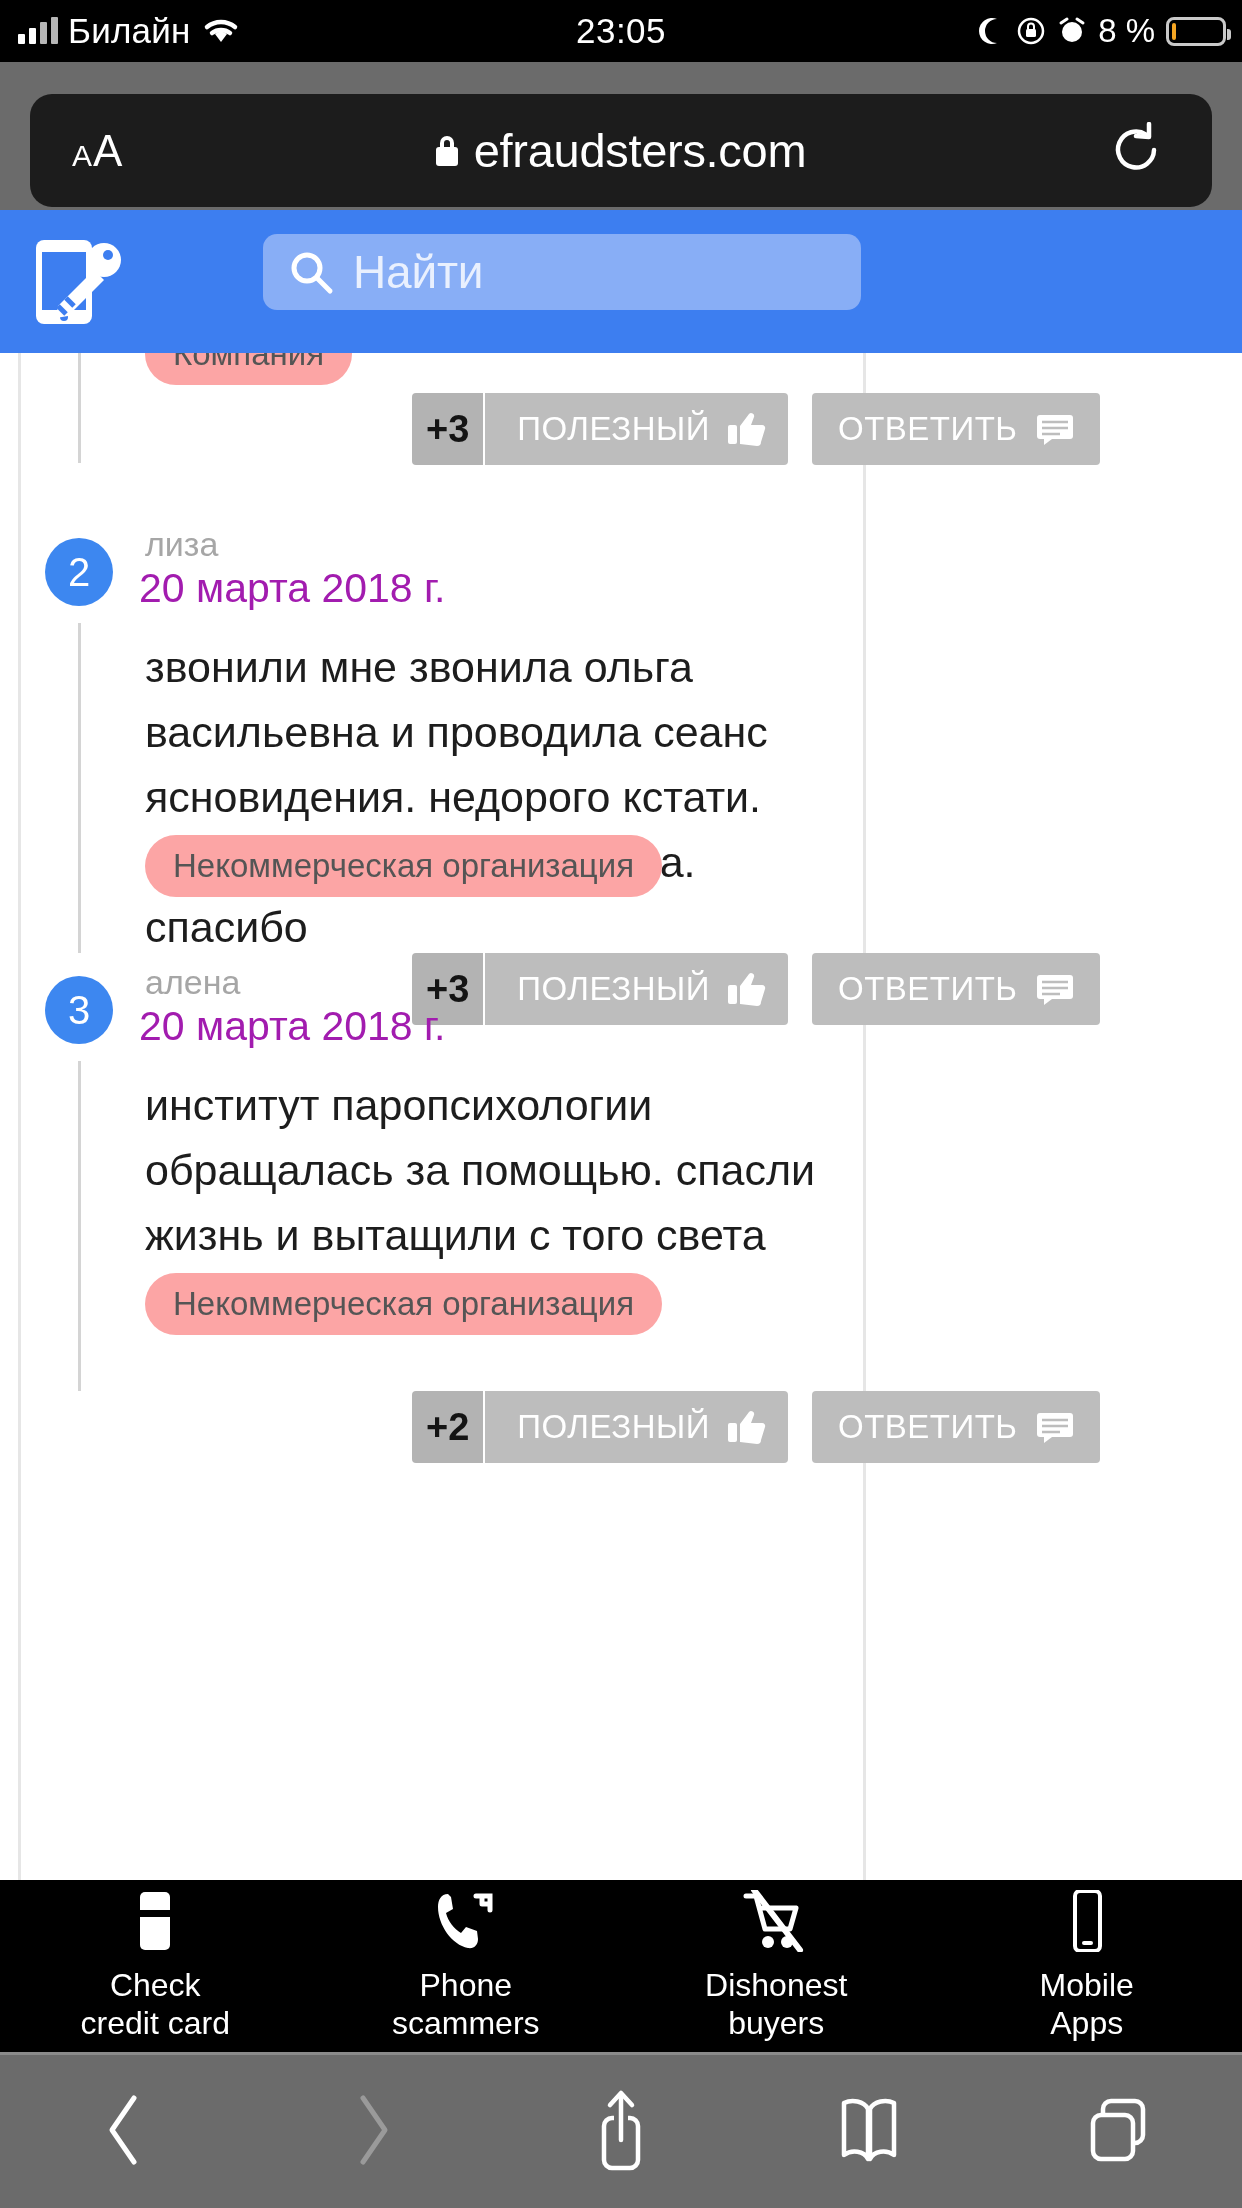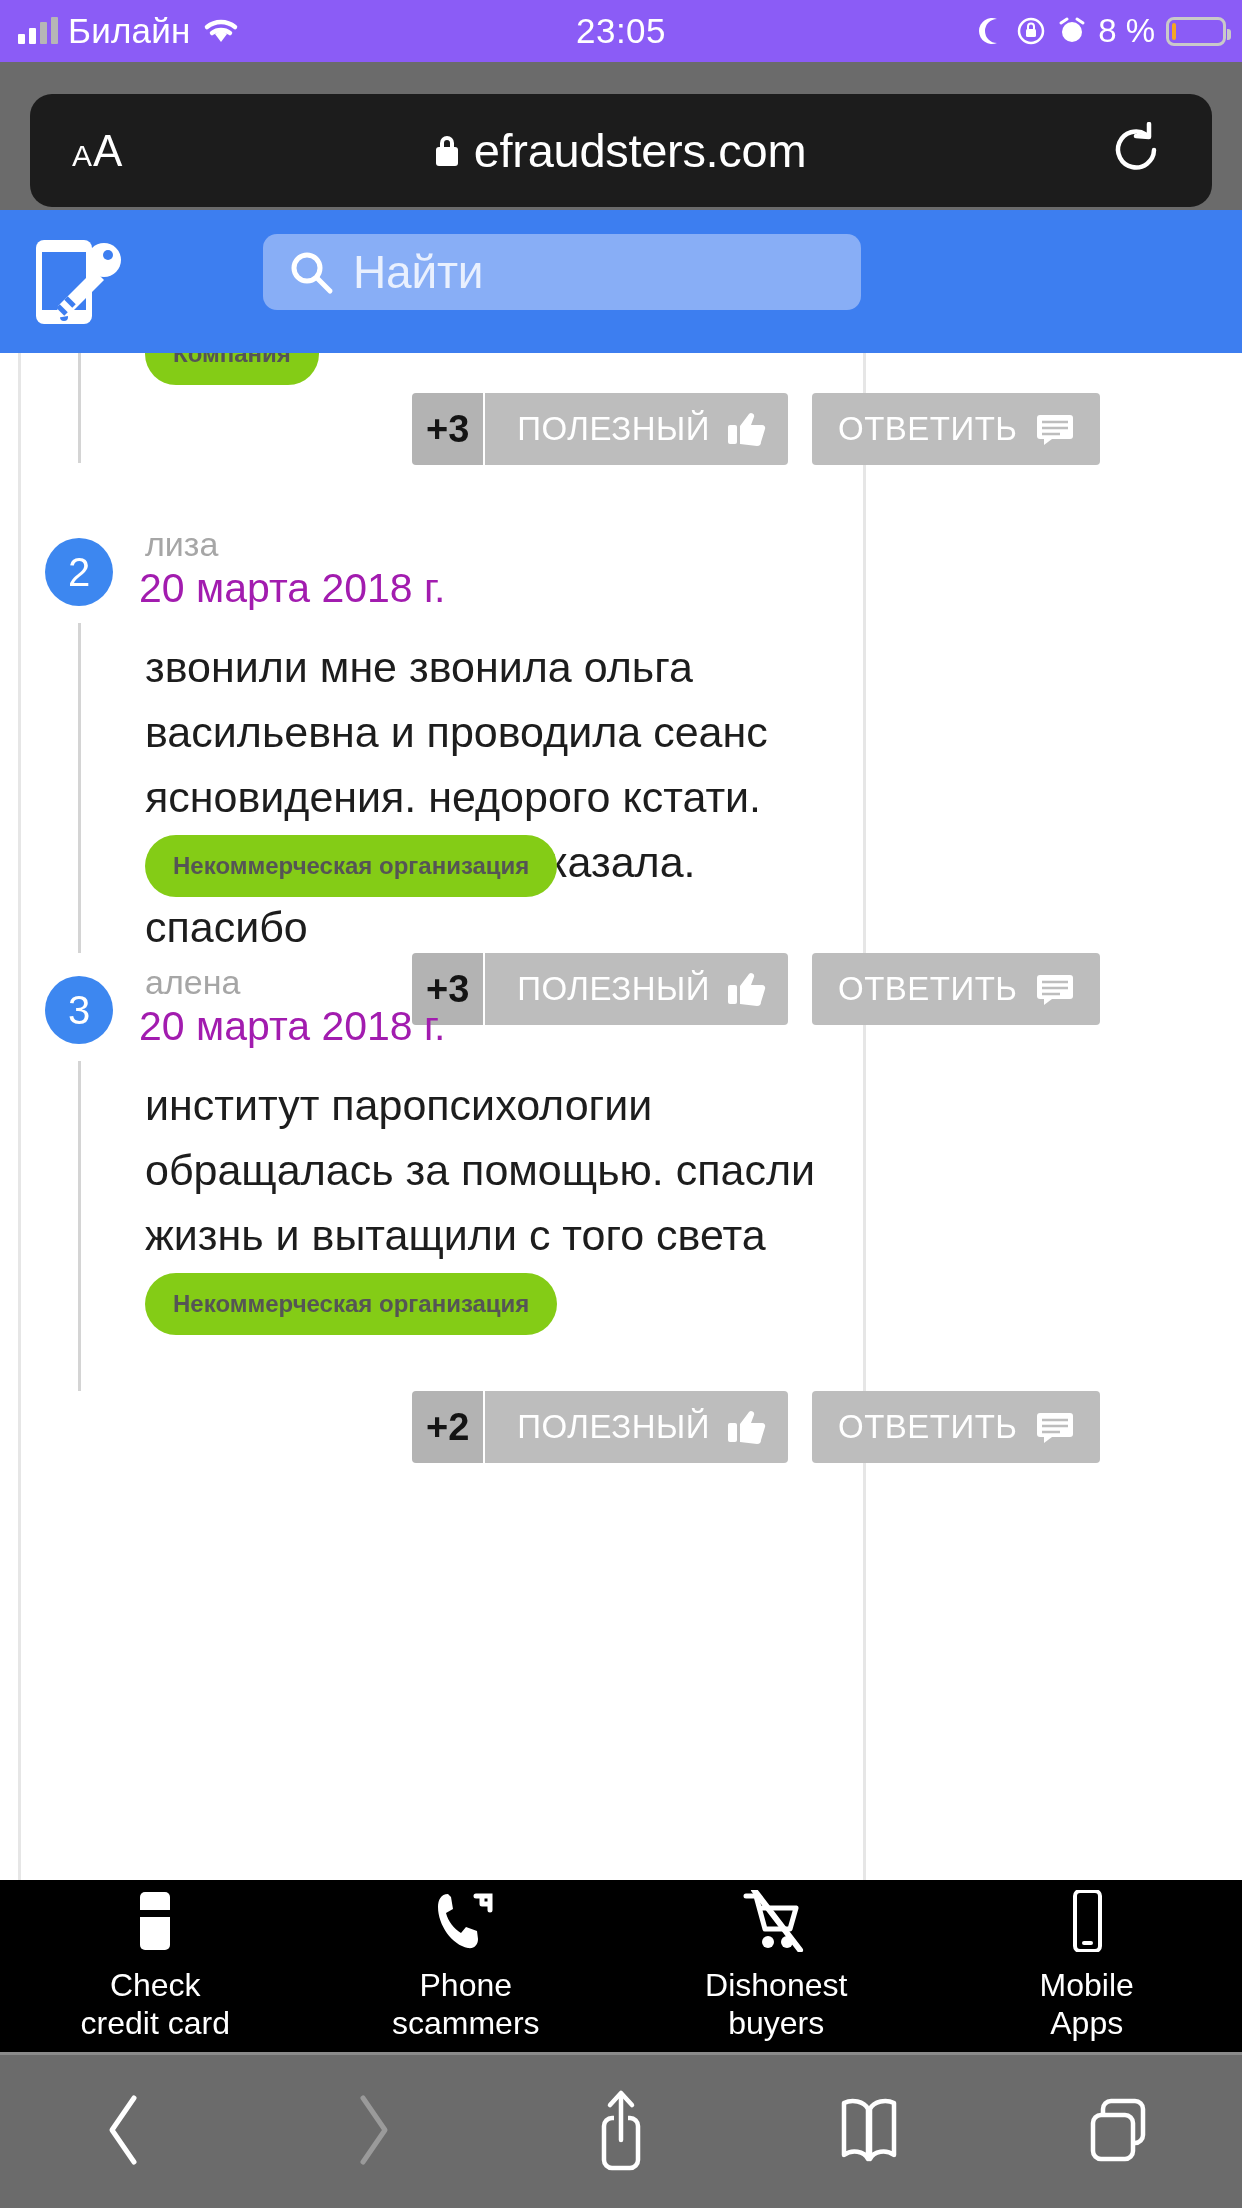--- a/index.html
+++ b/index.html
@@ -7,21 +7,21 @@
   body {
     font-family:"Liberation Sans", sans-serif;
     background:#ffffff;
     overflow:hidden;
     position:relative;
   }
 
   
   .statusbar{
     position:absolute; top:0; left:0; width:1242px; height:62px;
-    background:#8b5cf6; color:#ffffff;
+    background:#000000; color:#ffffff;
     display:flex; align-items:center;
   }
   .sb-left{ position:absolute; left:18px; display:flex; align-items:center; gap:10px; }
   .bars{ display:flex; align-items:flex-end; gap:4px; height:26px; }
   .bars i{ display:block; width:7px; background:#ffffff; border-radius:1px; }
   .bars i:nth-child(1){ height:10px; }
   .bars i:nth-child(2){ height:16px; }
   .bars i:nth-child(3){ height:22px; background:#b6b6b6; }
   .bars i:nth-child(4){ height:27px; background:#b6b6b6; }
   .carrier{ font-size:35px; letter-spacing:.2px; }
@@ -90,23 +90,23 @@
     background:#3d87f0; color:#ffffff; font-size:40px;
     display:flex; align-items:center; justify-content:center;
   }
   .c-user{ position:absolute; left:145px; font-size:34px; color:#a6a6a6; }
   .c-date{ position:absolute; left:139px; font-size:41px; color:#a21caf; font-weight:400; }
   .c-body{
     position:absolute; left:145px; width:700px;
     font-size:43px; line-height:65px; color:#1d1d1d;
   }
   .chip{
-    position:absolute; left:145px; height:62px; background:#84cc16;
+    position:absolute; left:145px; height:62px; background:#fca5a5;
     border-radius:31px; display:inline-flex; align-items:center;
-    padding:0 28px; font-size:24px; color:#555555;font-weight:bold;
+    padding:0 28px; font-size:33px; color:#555555;
   }
 
   .actions{ position:absolute; display:flex; align-items:center; gap:24px; }
   .btn-helpful{ display:flex; height:72px; border-radius:4px; overflow:hidden; }
   .plus{
     background:#b3b3b3; color:#141414; font-size:38px; font-weight:700;
     display:flex; align-items:center; justify-content:center;
     min-width:62px; padding:0 14px;
     border-right:2px solid #ffffff;
   }

